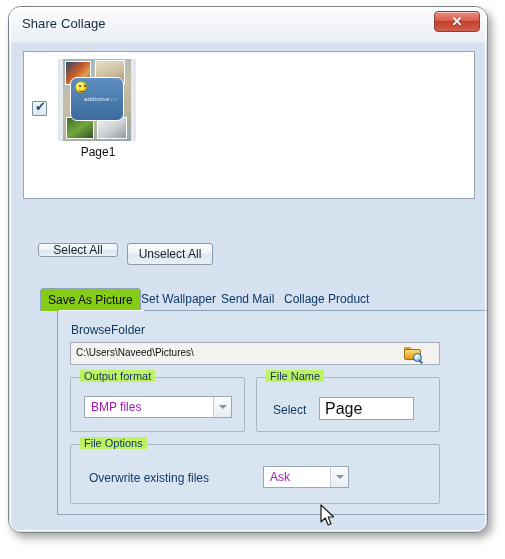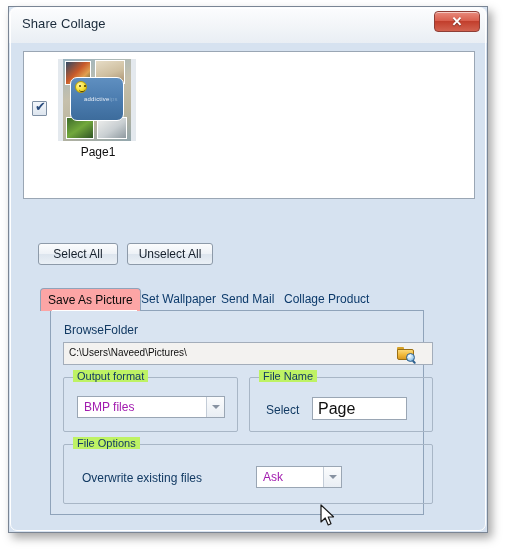--- a/index.html
+++ b/index.html
@@ -9,21 +9,21 @@
     background: #ffffff;
     font-family: "Liberation Sans", sans-serif;
     overflow: hidden;
   }
 
   
   #window {
     position: absolute;
     left: 8px; top: 6px;
     width: 480px; height: 527px;
-    border-radius: 0;
+    border-radius: 13px;
     border: 1px solid #7a8594;
     background: #d6e2f0;
     box-shadow: 4px 5px 9px rgba(0,0,0,0.35);
     overflow: hidden;
   }
   #window-inner-edge {
     position: absolute; left: 1px; top: 1px; right: 1px; bottom: 1px;
     border-radius: 7px;
     border: 1px solid #ffffff;
     pointer-events: none;
@@ -151,52 +151,52 @@
 
   
   .winbtn {
     background: linear-gradient(to bottom, #fbfcfd 0%, #eef2f7 48%, #dde5ee 52%, #eaf0f6 100%);
     border: 1px solid #8d9aa9;
     border-radius: 3px;
     font-size: 12px; color: #16202c;
     display: flex; align-items: center; justify-content: center;
     cursor: default;
   }
-  #select-all-button   { position:absolute; left:29px;  top:200px; width:80px; height:22px; }
+  #select-all-button   { position:absolute; left:29px;  top:200px; width:80px; height:14px; }
   #unselect-all-button { position:absolute; left:118px; top:200px; width:86px; height:22px; }
 
   
   #tab-strip {
     position: absolute; left: 31px; top: 245px;
     width: 435px; height: 22px;
   }
   .tab {
     position: absolute; top: 0; height: 22px;
     display: flex; align-items: center;
     font-size: 12px; color: #0c3a6b;
     padding: 0 7px;
     cursor: default; white-space: nowrap;
   }
   .tab.active {
-    background: #fca5a5;
+    background: #84cc16;
     border: 1px solid #8fa3ba;
     border-bottom: none;
     border-top-left-radius: 4px; border-top-right-radius: 4px;
     color: #0a0a0a;
     height: 23px;
     z-index: 6;
   }
   #tab-0 { left: 0px;   }
   #tab-1 { left: 94px;  }
   #tab-2 { left: 174px; text-align: center; }
   #tab-3 { left: 237px; }
 
   #tab-panel {
-    position: absolute; left: 41px; top: 267px;
-    width: 374px; height: 205px;
+    position: absolute; left: 48px; top: 267px;
+    width: 436px; height: 205px;
     background: #d9e4f1;
     border: 1px solid #8fa3ba;
     border-top: 1px solid #8fa3ba;
   }
   #tab-panel-topmask {
     position: absolute; left: 1px; top: -1px;
     width: 85px; height: 1px; background: #ffffff; z-index: 7;
   }
 
   

